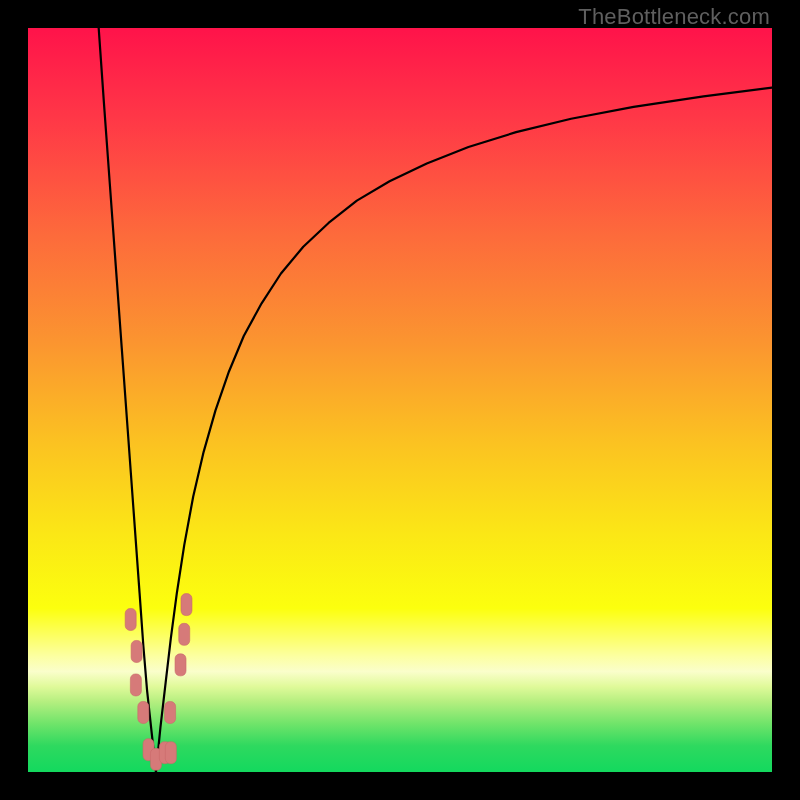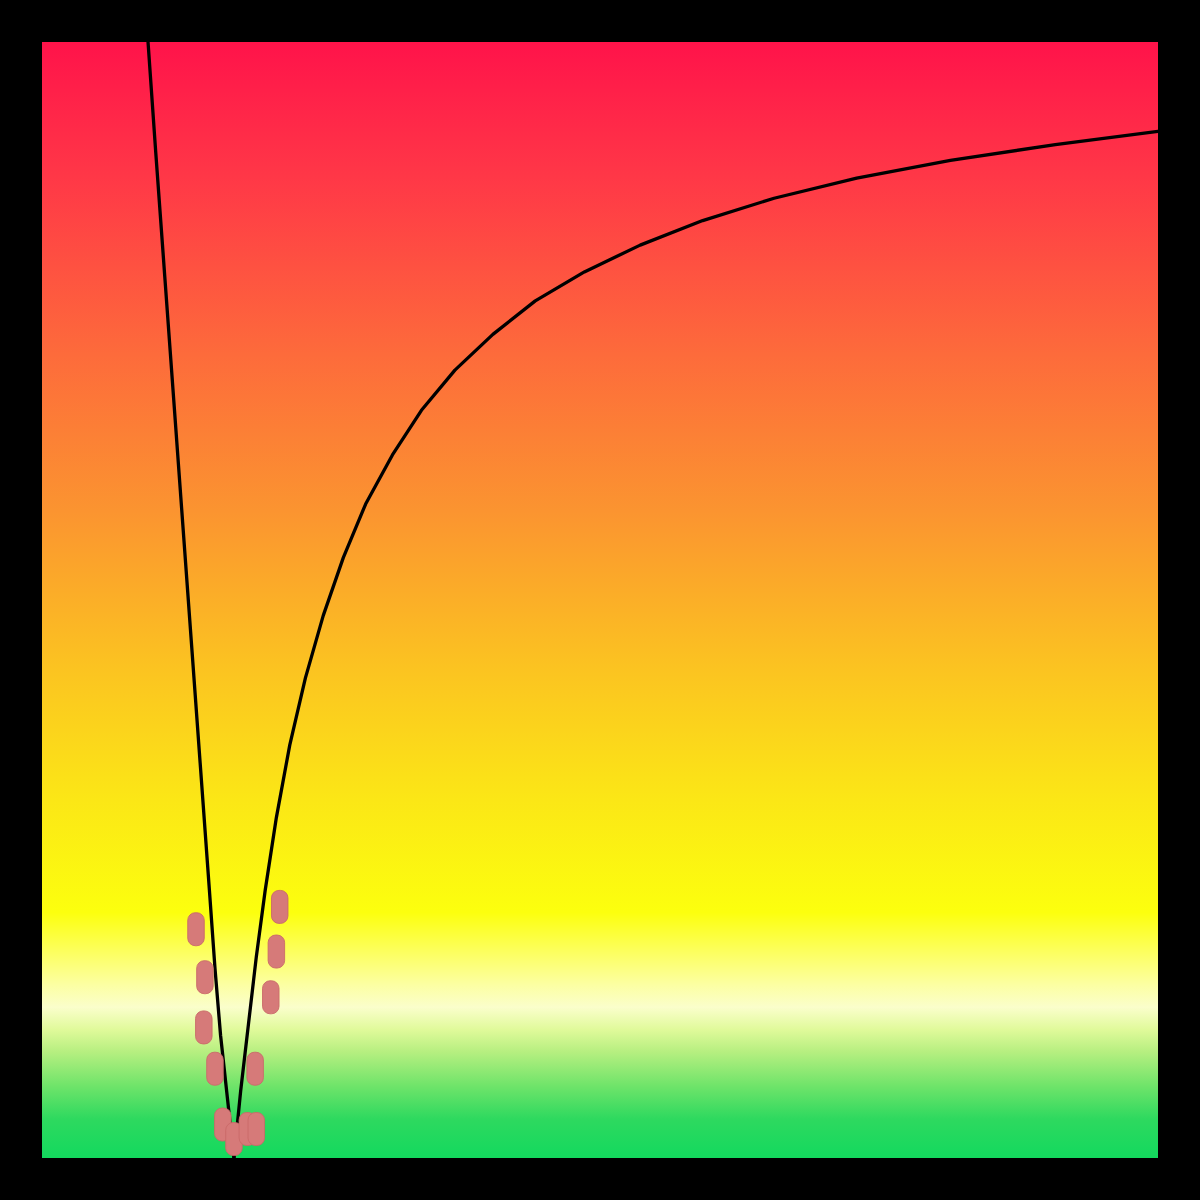--- a/index.html
+++ b/index.html
@@ -95,14 +95,15 @@
           <rect x="137.35" y="713.66" width="11" height="22" rx="5" ry="5" fill="#d67a79" stroke="#c96a69" stroke-width="0.6"></rect>
           <rect x="136.60" y="673.48" width="11" height="22" rx="5" ry="5" fill="#d67a79" stroke="#c96a69" stroke-width="0.6"></rect>
           <rect x="150.74" y="595.36" width="11" height="22" rx="5" ry="5" fill="#d67a79" stroke="#c96a69" stroke-width="0.6"></rect>
           <rect x="147.02" y="625.86" width="11" height="22" rx="5" ry="5" fill="#d67a79" stroke="#c96a69" stroke-width="0.6"></rect>
           <rect x="152.97" y="565.60" width="11" height="22" rx="5" ry="5" fill="#d67a79" stroke="#c96a69" stroke-width="0.6"></rect>
         </g>
     </svg>
 
   </div>
 
+  <div class="watermark">TheBottleneck.com</div>
 
 </div>
 
 </body></html>

